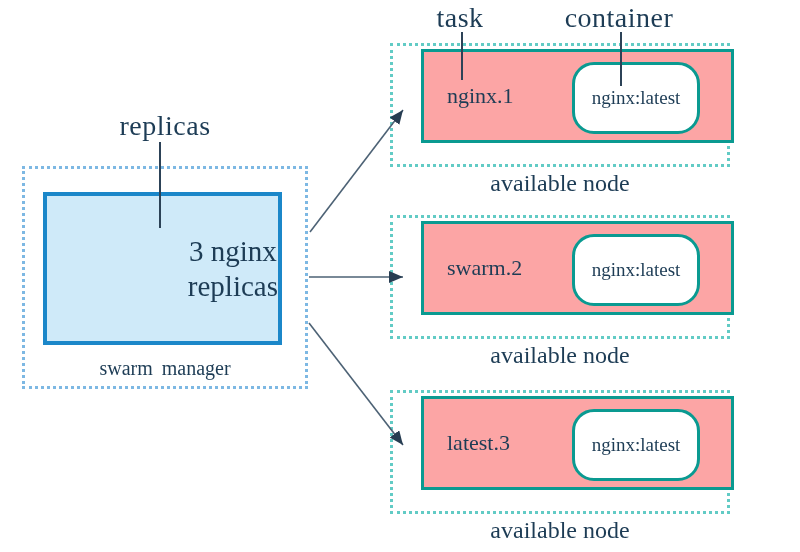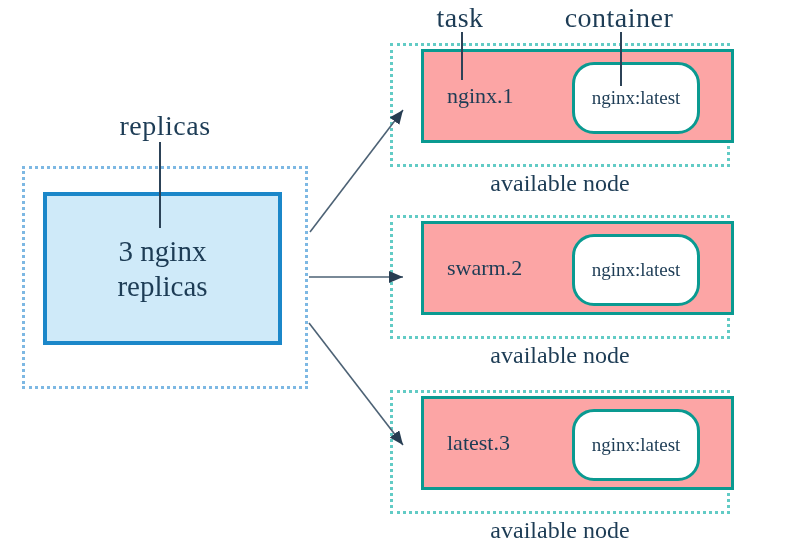--- a/index.html
+++ b/index.html
@@ -26,21 +26,21 @@
   .manager-dashed {
     left: 22px; top: 166px; width: 286px; height: 223px;
     border: 3px dotted #7db8e3;
     box-sizing: border-box;
   }
   .manager-solid {
     left: 43px; top: 192px; width: 239px; height: 153px;
     border: 4px solid #1b87c9;
     background: #cfeaf9;
     box-sizing: border-box;
-    display: flex; align-items: center; justify-content: center;
+    display: flex; align-items: center; justify-content: flex-end;
   }
   .replicas-text {
     font-size: 29px;
     line-height: 35px;
     text-align: center;
     white-space: pre-line;
   }
   .manager-caption {
     left: 22px; top: 357px; width: 286px;
     text-align: center;
@@ -101,20 +101,21 @@
 
   <div class="abs anno-label label-layer" style="left:400px; top:2px; width:120px;">task</div>
   <div class="abs anno-label label-layer" style="left:549px; top:2px; width:140px;">container</div>
   <div class="abs anno-label label-layer" style="left:105px; top:110px; width:120px;">replicas</div>
 
   <div class="abs manager-dashed"></div>
   <div class="abs manager-solid">
     <div class="replicas-text">3 nginx
 replicas</div>
   </div>
+  <div class="abs manager-caption">swarm manager</div>
 
   <div class="node-group n1">
     <div class="abs node-dashed"></div>
     <div class="abs task-box">
       <span class="task-name">nginx.1</span>
       <div class="container-box">
         <span class="container-name">nginx:latest</span>
       </div>
     </div>
     <div class="abs node-caption">available node</div>

